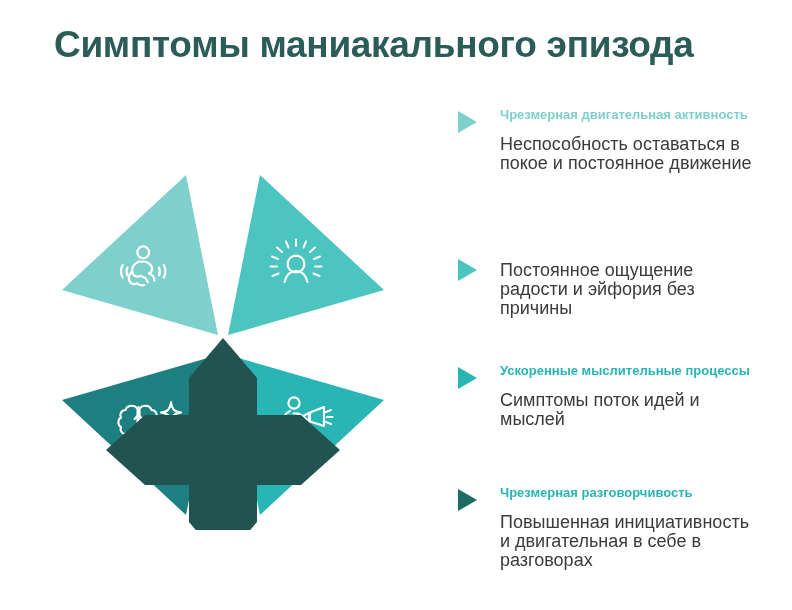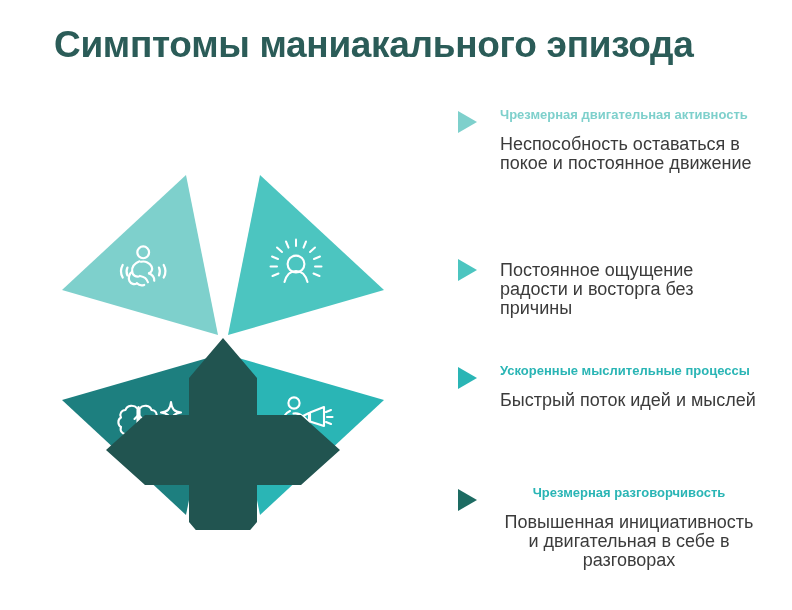--- a/index.html
+++ b/index.html
@@ -178,33 +178,33 @@
       <div class="item-arrow" style="border-left-color: rgb(126, 208, 204);"></div>
       <div class="item-body">
         <div class="item-heading" style="color: rgb(126, 208, 204);">Чрезмерная двигательная активность</div>
         <div class="item-desc" style="color: rgb(59, 59, 59);">Неспособность оставаться в покое и постоянное движение</div>
       </div>
     </div>
 
     <div class="item" id="item-1" style="top: 148px;">
       <div class="item-arrow" style="border-left-color: rgb(76, 197, 192);"></div>
       <div class="item-body">
-        <div class="item-desc" style="color: rgb(59, 59, 59);">Постоянное ощущение радости и восторга без причины</div>
+        <div class="item-desc" style="color: rgb(59, 59, 59);">Постоянное ощущение радости и эйфория без причины</div>
       </div>
     </div>
 
     <div class="item" id="item-2" style="top: 256px;">
       <div class="item-arrow" style="border-left-color: rgb(42, 181, 181);"></div>
       <div class="item-body">
         <div class="item-heading" style="color: rgb(42, 181, 181);">Ускоренные мыслительные процессы</div>
-        <div class="item-desc" style="color: rgb(59, 59, 59);">Быстрый поток идей и мыслей</div>
-      </div>
-    </div>
-
-    <div class="item" id="item-3" style="top: 378px; text-align: center;">
+        <div class="item-desc" style="color: rgb(59, 59, 59);">Симптомы поток идей и мыслей</div>
+      </div>
+    </div>
+
+    <div class="item" id="item-3" style="top: 378px;">
       <div class="item-arrow" style="border-left-color: rgb(29, 107, 98);"></div>
       <div class="item-body">
         <div class="item-heading" style="color: rgb(42, 181, 181);">Чрезмерная разговорчивость</div>
         <div class="item-desc" style="color: rgb(59, 59, 59);">Повышенная инициативность и двигательная в себе в разговорах</div>
       </div>
     </div>
 
   </div>
 
 </div>

